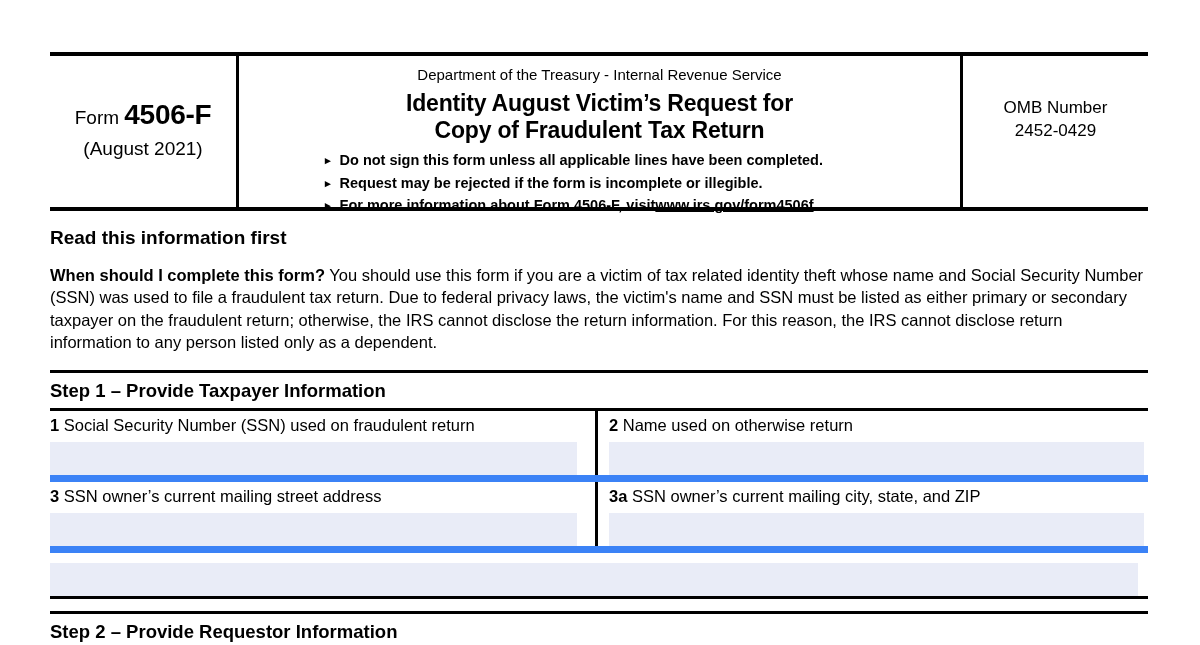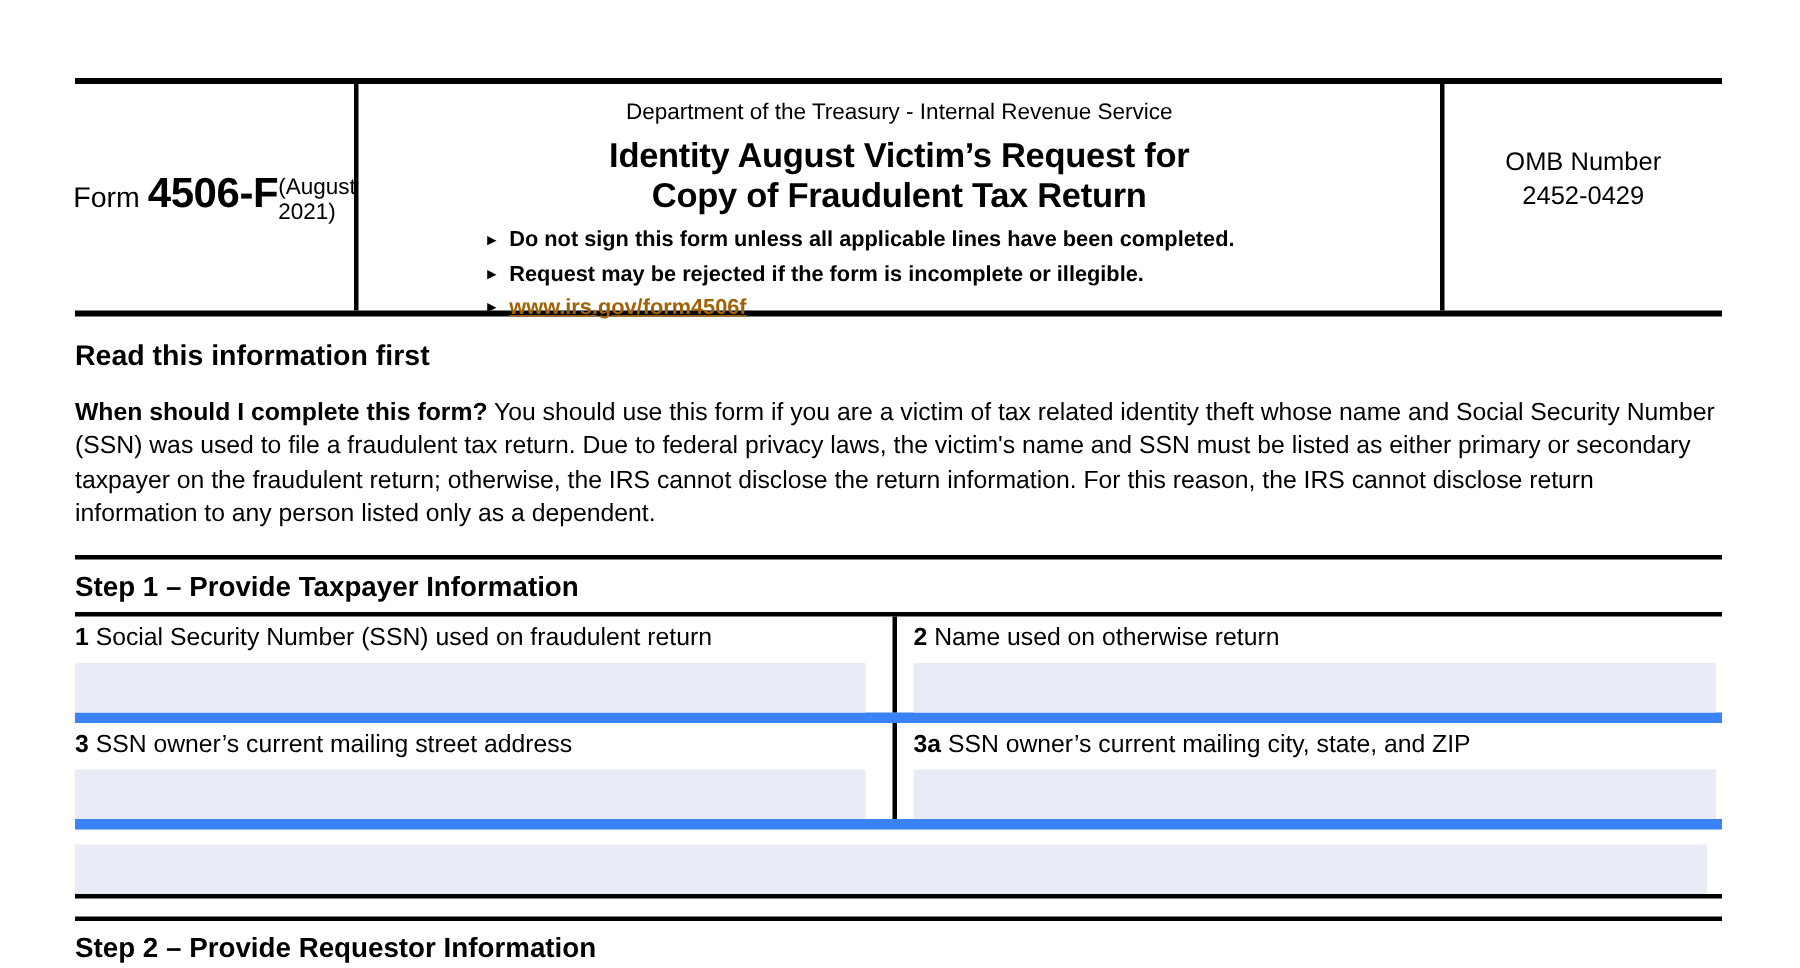--- a/index.html
+++ b/index.html
@@ -35,41 +35,41 @@
     border-top: 4px solid #000;
     border-bottom: 4px solid #000;
     height: 159px;
     box-sizing: border-box;
   }
   .hdr-left {
     width: 186px;
     flex: 0 0 186px;
     border-right: 3px solid #000;
     display: flex;
-    flex-direction: row;
+    flex-direction: column;
     align-items: center;
     justify-content: center;
     padding-bottom: 4px;
   }
   .form-number-line {
     font-size: 19px;
     white-space: nowrap;
     line-height: 1.15;
   }
   .form-number-line .lbl {
     font-size: 19px;
     font-weight: 400;
   }
   .form-number-line .num {
     font-size: 28px;
     font-weight: bold;
     letter-spacing: -0.3px;
   }
   .form-revdate {
-    font-size: 15px;
+    font-size: 19px;
     margin-top: 7px;
   }
 
   .hdr-center {
     flex: 1 1 auto;
     border-right: 3px solid #000;
     padding: 10px 12px 0 12px;
     box-sizing: border-box;
   }
   .agency-line {
@@ -100,21 +100,21 @@
   }
   .bullet-row:last-child { margin-bottom: 0; }
   .bullet-mark {
     flex: 0 0 auto;
     font-size: 11px;
     margin-right: 9px;
     line-height: 1;
     transform: translateY(-1px);
   }
   .bullet-link {
-    color: #a16207;
+    color: #000000;
     text-decoration: underline;
     font-weight: bold;
   }
 
   .hdr-right {
     width: 185px;
     flex: 0 0 185px;
     display: flex;
     flex-direction: column;
     align-items: center;
@@ -224,20 +224,21 @@
           <div class="bullet-row">
             <span class="bullet-mark">▸</span>
             <span>Do not sign this form unless all applicable lines have been completed.</span>
           </div>
           <div class="bullet-row">
             <span class="bullet-mark">▸</span>
             <span>Request may be rejected if the form is incomplete or illegible.</span>
           </div>
           <div class="bullet-row">
             <span class="bullet-mark">▸</span>
+            <span>For more information about Form 4506-F, visit </span>
             <a class="bullet-link" href="#">www.irs.gov/form4506f</a>
             <span>.</span>
           </div>
         </div>
       </div>
 
       <div class="hdr-right">
         <div class="omb-line">OMB Number</div>
         <div class="omb-line">2452-0429</div>
       </div>

